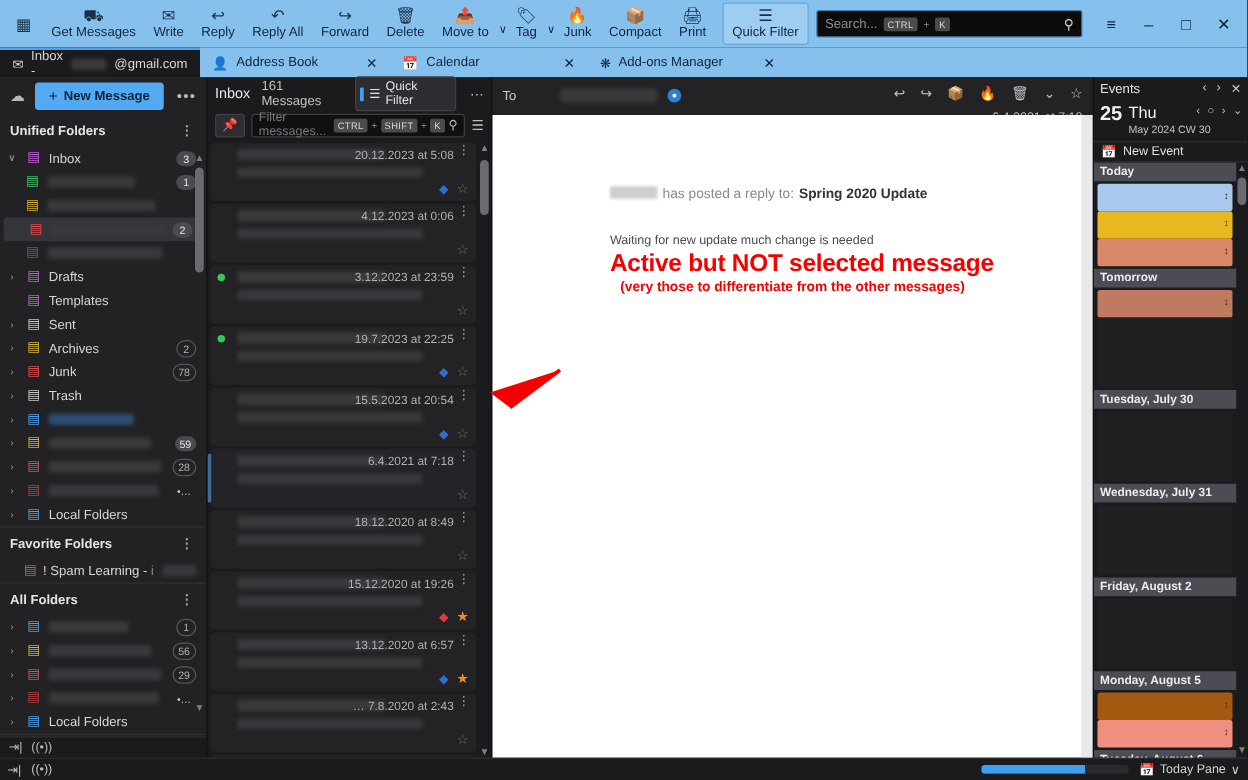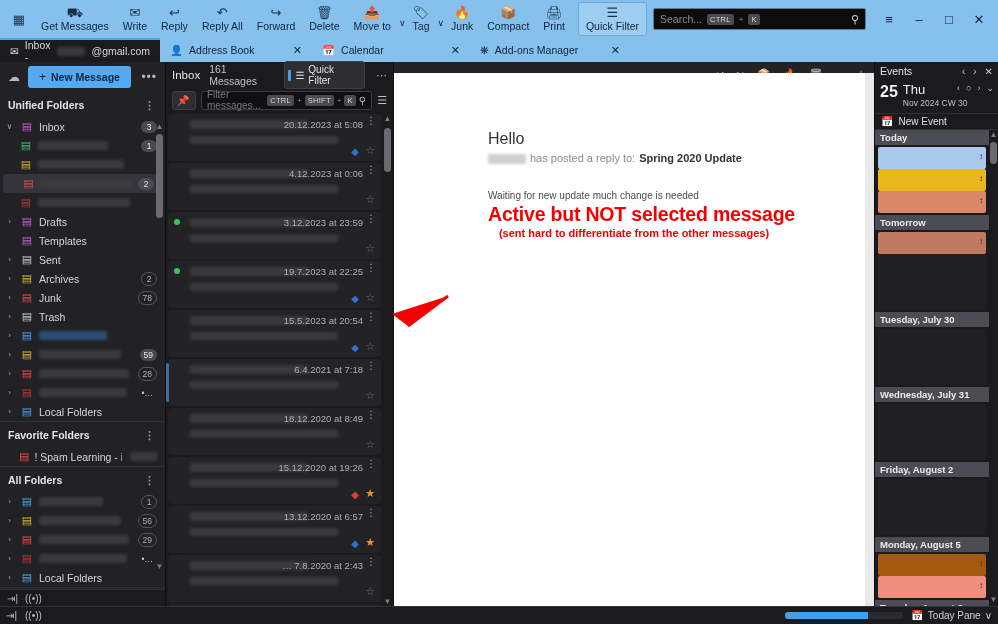--- a/index.html
+++ b/index.html
@@ -154,21 +154,21 @@
   .avatar i { width: 5px; height: 5px; background: #1b1b1d; display: block; }
   .bluebadge { width: 11px; height: 11px; border-radius: 50%; background: #2f7fd0;
                color: #fff; font-size: 7px; display: flex; align-items: center; justify-content: center; flex: none; }
   .mp-acts { position: absolute; right: 8px; top: 6px; display: flex; align-items: center; gap: 12px; }
   .mp-acts span { font-size: 11px; color: #c7c7ca; }
   .mp-date { position: absolute; right: 8px; top: 27px; font-size: 10px; color: #bfbfc2; }
   .mp-body { flex: 1; background: #fff; overflow: hidden; position: relative; }
   .mail-card { background: #fff; margin: 35px auto 0 auto; width: 364px; padding: 0; }
   .mail-inner { border: 0; padding: 22px 36px 28px 36px; }
   .mail-hello { font-size: 16px; color: #333; margin-bottom: 4px; }
-  .mail-sub { font-size: 11px; color: #8a8a8a; display: flex; align-items: flex-end; gap: 4px; }
+  .mail-sub { font-size: 11px; color: #8a8a8a; display: flex; align-items: flex-start; gap: 4px; }
   .mail-sub b { color: #333; }
   .redact-w { display: inline-block; background: #cfcfcf; height: 10px; width: 38px;
               border-radius: 1px; filter: blur(1.4px); }
   .mail-text { font-size: 10px; color: #4a4a4a; margin-top: 26px; }
   .ann-big { color: #f40000; font-weight: bold; font-size: 19.5px; text-align: center;
              margin-top: 2px; letter-spacing: -.2px; white-space: nowrap; }
   .ann-small { color: #f40000; font-weight: bold; font-size: 11px; text-align: center; margin-top: 1px; }
   .forum-btn { background: #1d1d1d; color: #fff; font-size: 10px; font-weight: bold;
                padding: 8px 16px; text-align: center; display: block; width: 140px;
                margin: 9px auto 0 auto; }
@@ -586,64 +586,68 @@
         <div class="ml-vscroll">
           <div class="arr">▲</div>
           <div class="thumb"></div>
           <div class="arr bot">▼</div>
         </div>
       </div>
     </div>
 
     <div class="msgpane">
       <div class="mp-hdr">
+        <div class="hrow">
+          <span class="lab">To</span>
+          <span class="redact" style="width:78px;height:11px"></span>
+          <span class="bluebadge">●</span>
+        </div>
         <div class="mp-acts">
           <span>↩</span>
           <span>↪</span>
           <span>📦</span>
           <span>🔥</span>
           <span>🗑</span>
           <span>⌄</span>
           <span>☆</span>
         </div>
         <div class="mp-date">6.4.2021 at 7:18</div>
       </div>
 
       <div class="mp-body">
         <div class="mail-card">
           <div class="mail-inner">
-            <div class="mail-hello">Hello</div>
             <div class="mail-sub">
               <span class="redact-w"></span>
               <span>has posted a reply to:</span>
               <b>Spring 2020 Update</b>
             </div>
             <div class="mail-text">Waiting for new update much change is needed</div>
             <div class="ann-big">Active but NOT selected message</div>
-            <div class="ann-small">(sent hard to differentiate from the other messages)</div>
+            <div class="ann-small">(very those to differentiate from the other messages)</div>
           </div>
         </div>
         <div class="mp-scroll"></div>
       </div>
     </div>
 
     <div class="events">
       <div class="ev-hd">
         <span class="t">Events</span>
         <span class="nav">
           <span>‹</span>
           <span>›</span>
           <span>✕</span>
         </span>
       </div>
       <div class="ev-date">
         <span class="dnum">25</span>
         <span class="dwrap">
           <div class="dday">Thu</div>
-          <div class="dsub">Nov 2024  CW 30</div>
+          <div class="dsub">May 2024  CW 30</div>
         </span>
         <span class="dnav">
           <span>‹</span>
           <span>○</span>
           <span>›</span>
           <span>⌄</span>
         </span>
       </div>
       <div class="ev-new">
         <span>📅</span>

